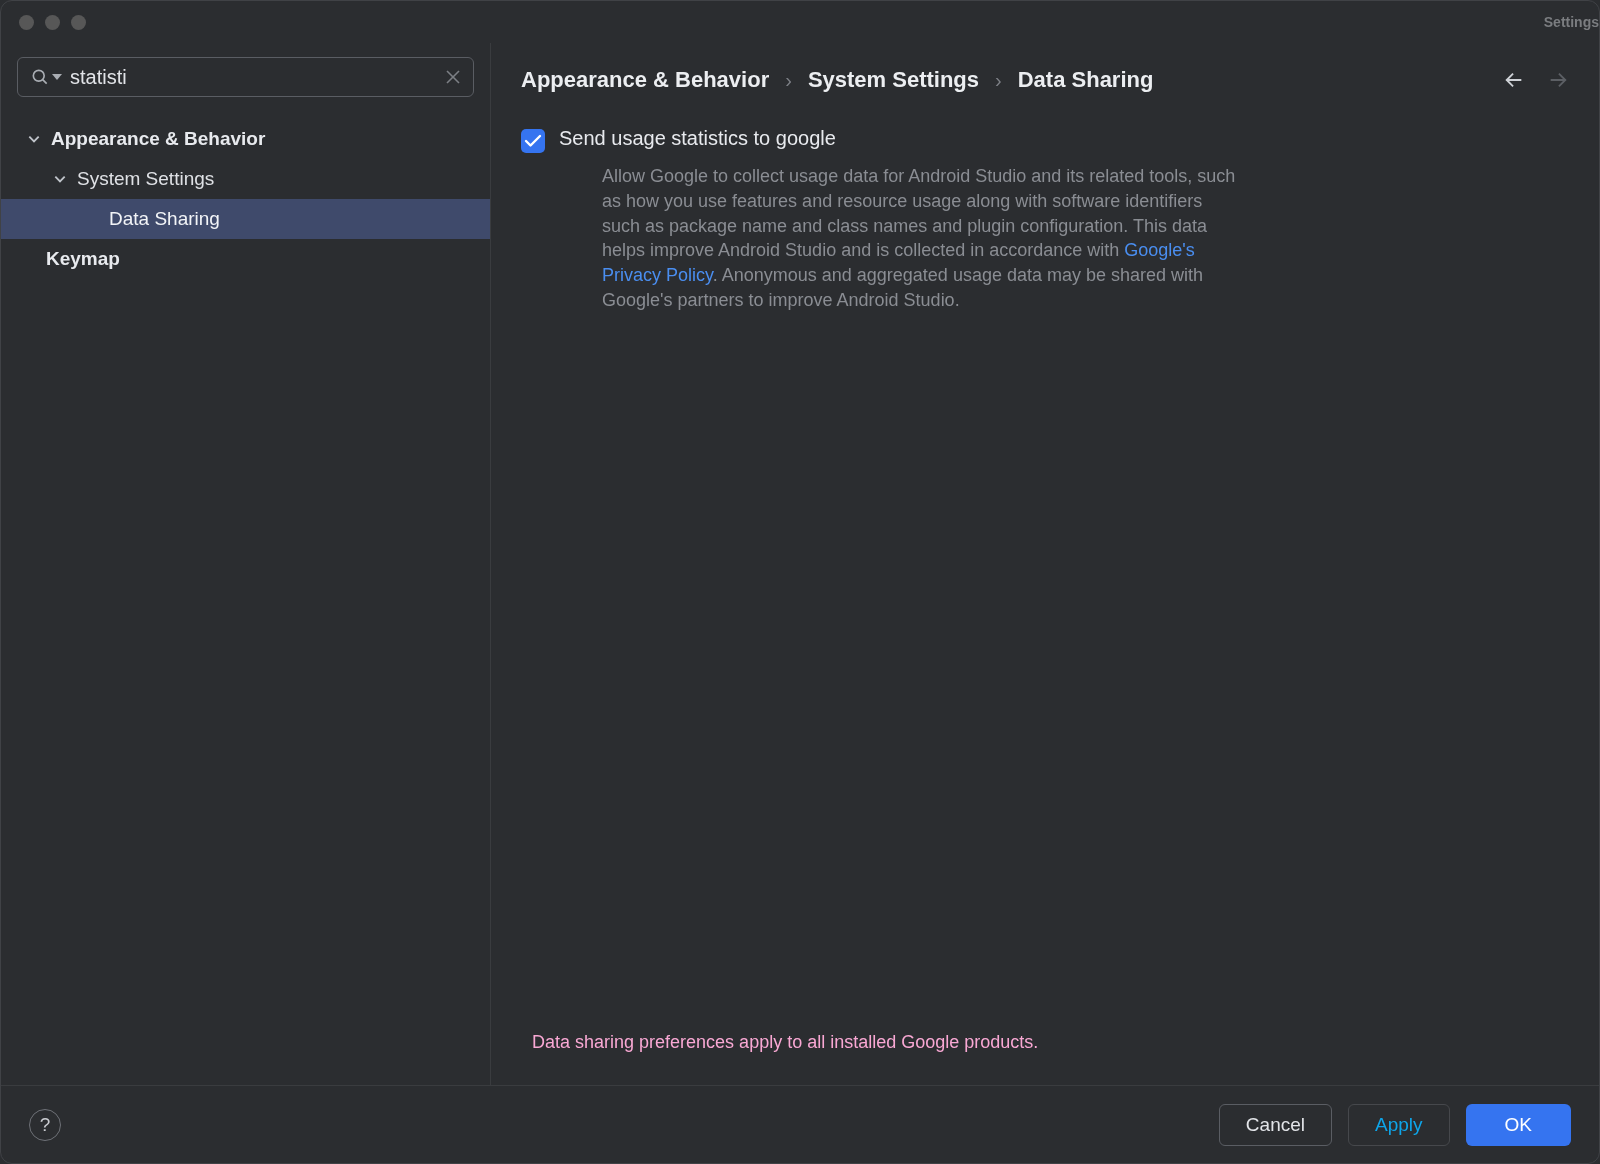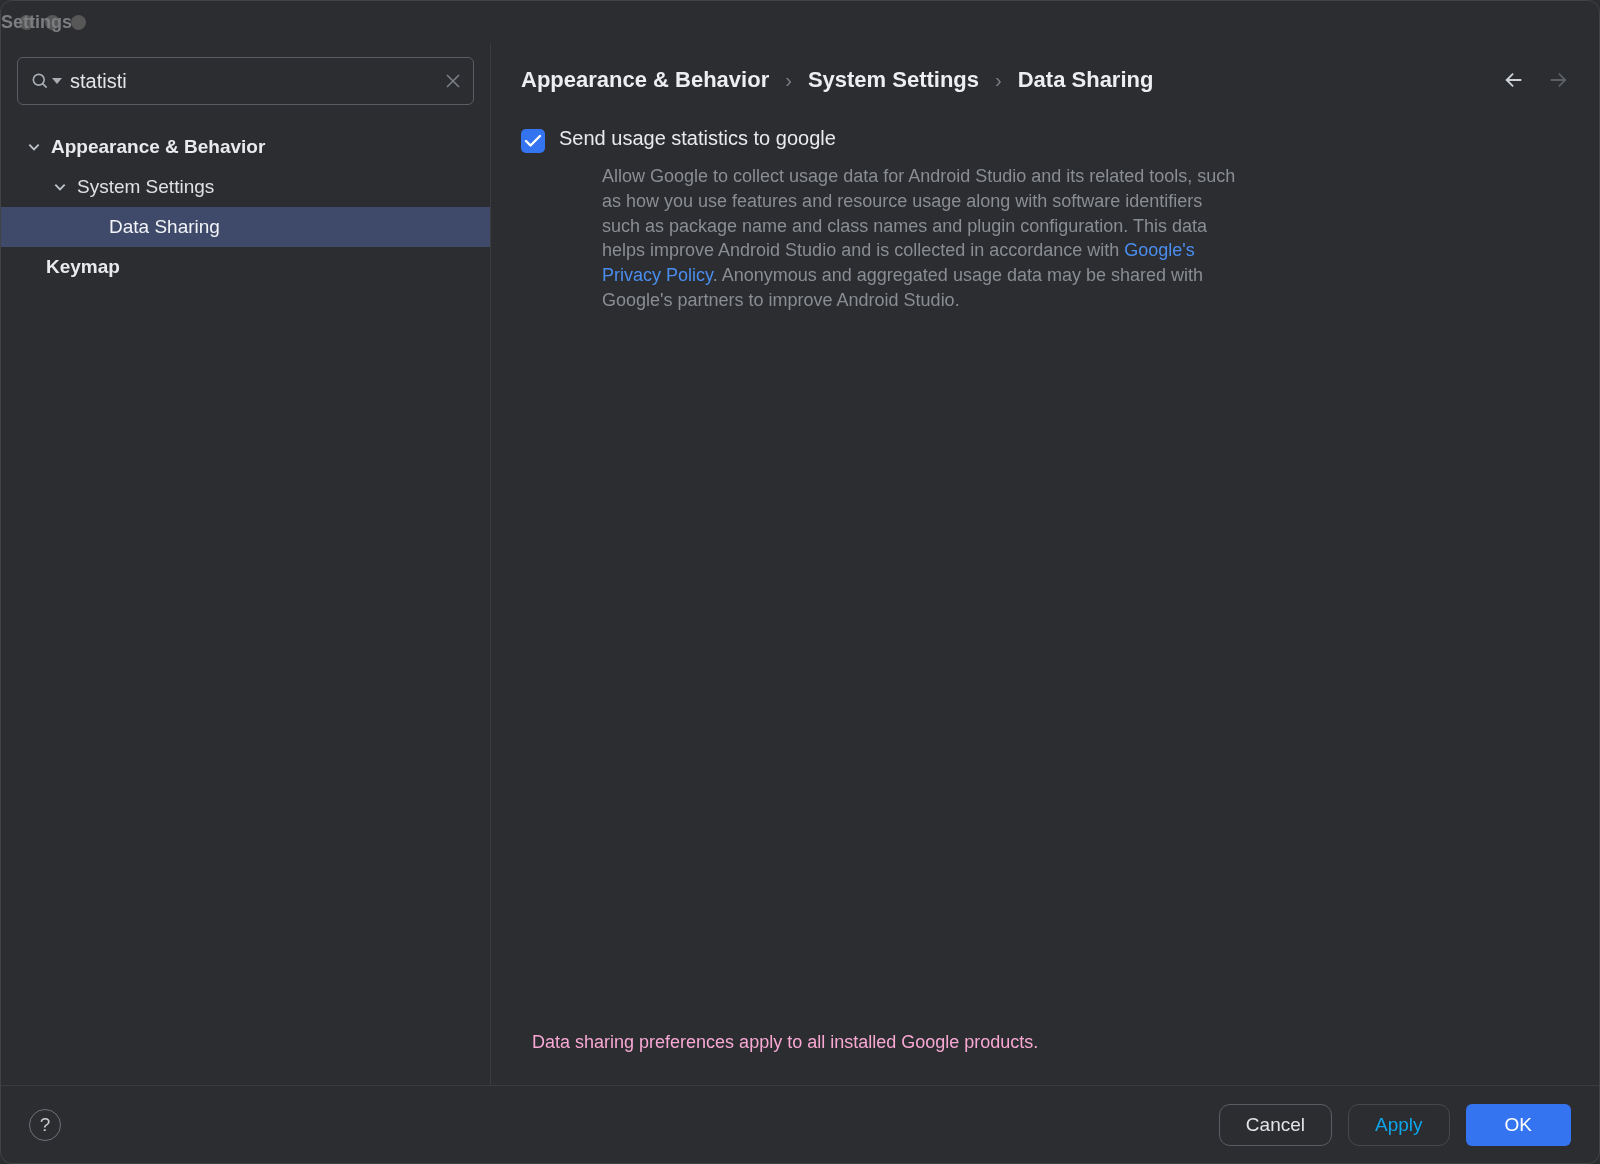--- a/index.html
+++ b/index.html
@@ -34,23 +34,23 @@
   }
   .tl {
     width: 15px;
     height: 15px;
     border-radius: 50%;
     background: #575757;
   }
   .title-text {
     position: absolute;
     left: 0; right: 0;
-    text-align: left;
+    text-align: right;
     color: #7b7d80;
-    font-size: 18px;
+    font-size: 14px;
     font-weight: 600;
     pointer-events: none;
   }
   .body {
     flex: 1;
     display: flex;
     min-height: 0;
   }
   .sidebar {
     width: 490px;
@@ -59,21 +59,21 @@
     display: flex;
     flex-direction: column;
     padding: 14px 0 0 0;
   }
   .search-wrap {
     padding: 0 16px 14px 16px;
   }
   .search {
     display: flex;
     align-items: center;
-    height: 48px;
+    height: 40px;
     border: 1px solid #5a5d63;
     border-radius: 6px;
     padding: 0 12px;
     background: #2b2d30;
   }
   .search-icon {
     width: 20px; height: 20px;
     color: #a9adb3;
     flex-shrink:0;
   }
@@ -227,21 +227,20 @@
     display:flex;
     align-items:center;
     justify-content:center;
     cursor:pointer;
     border:1px solid transparent;
   }
   .btn.secondary {
     background: #2b2d30;
     border-color: #5a5d63;
     color: #e2e4e8;
-    border-radius: 11px;
   }
   .btn.secondary.disabled {
     color: #0ea5e9;
     border-color: #46484c;
     cursor: default;
   }
   .btn.primary {
     background: #3574f0;
     color: #fff;
     padding: 8px 38px;

